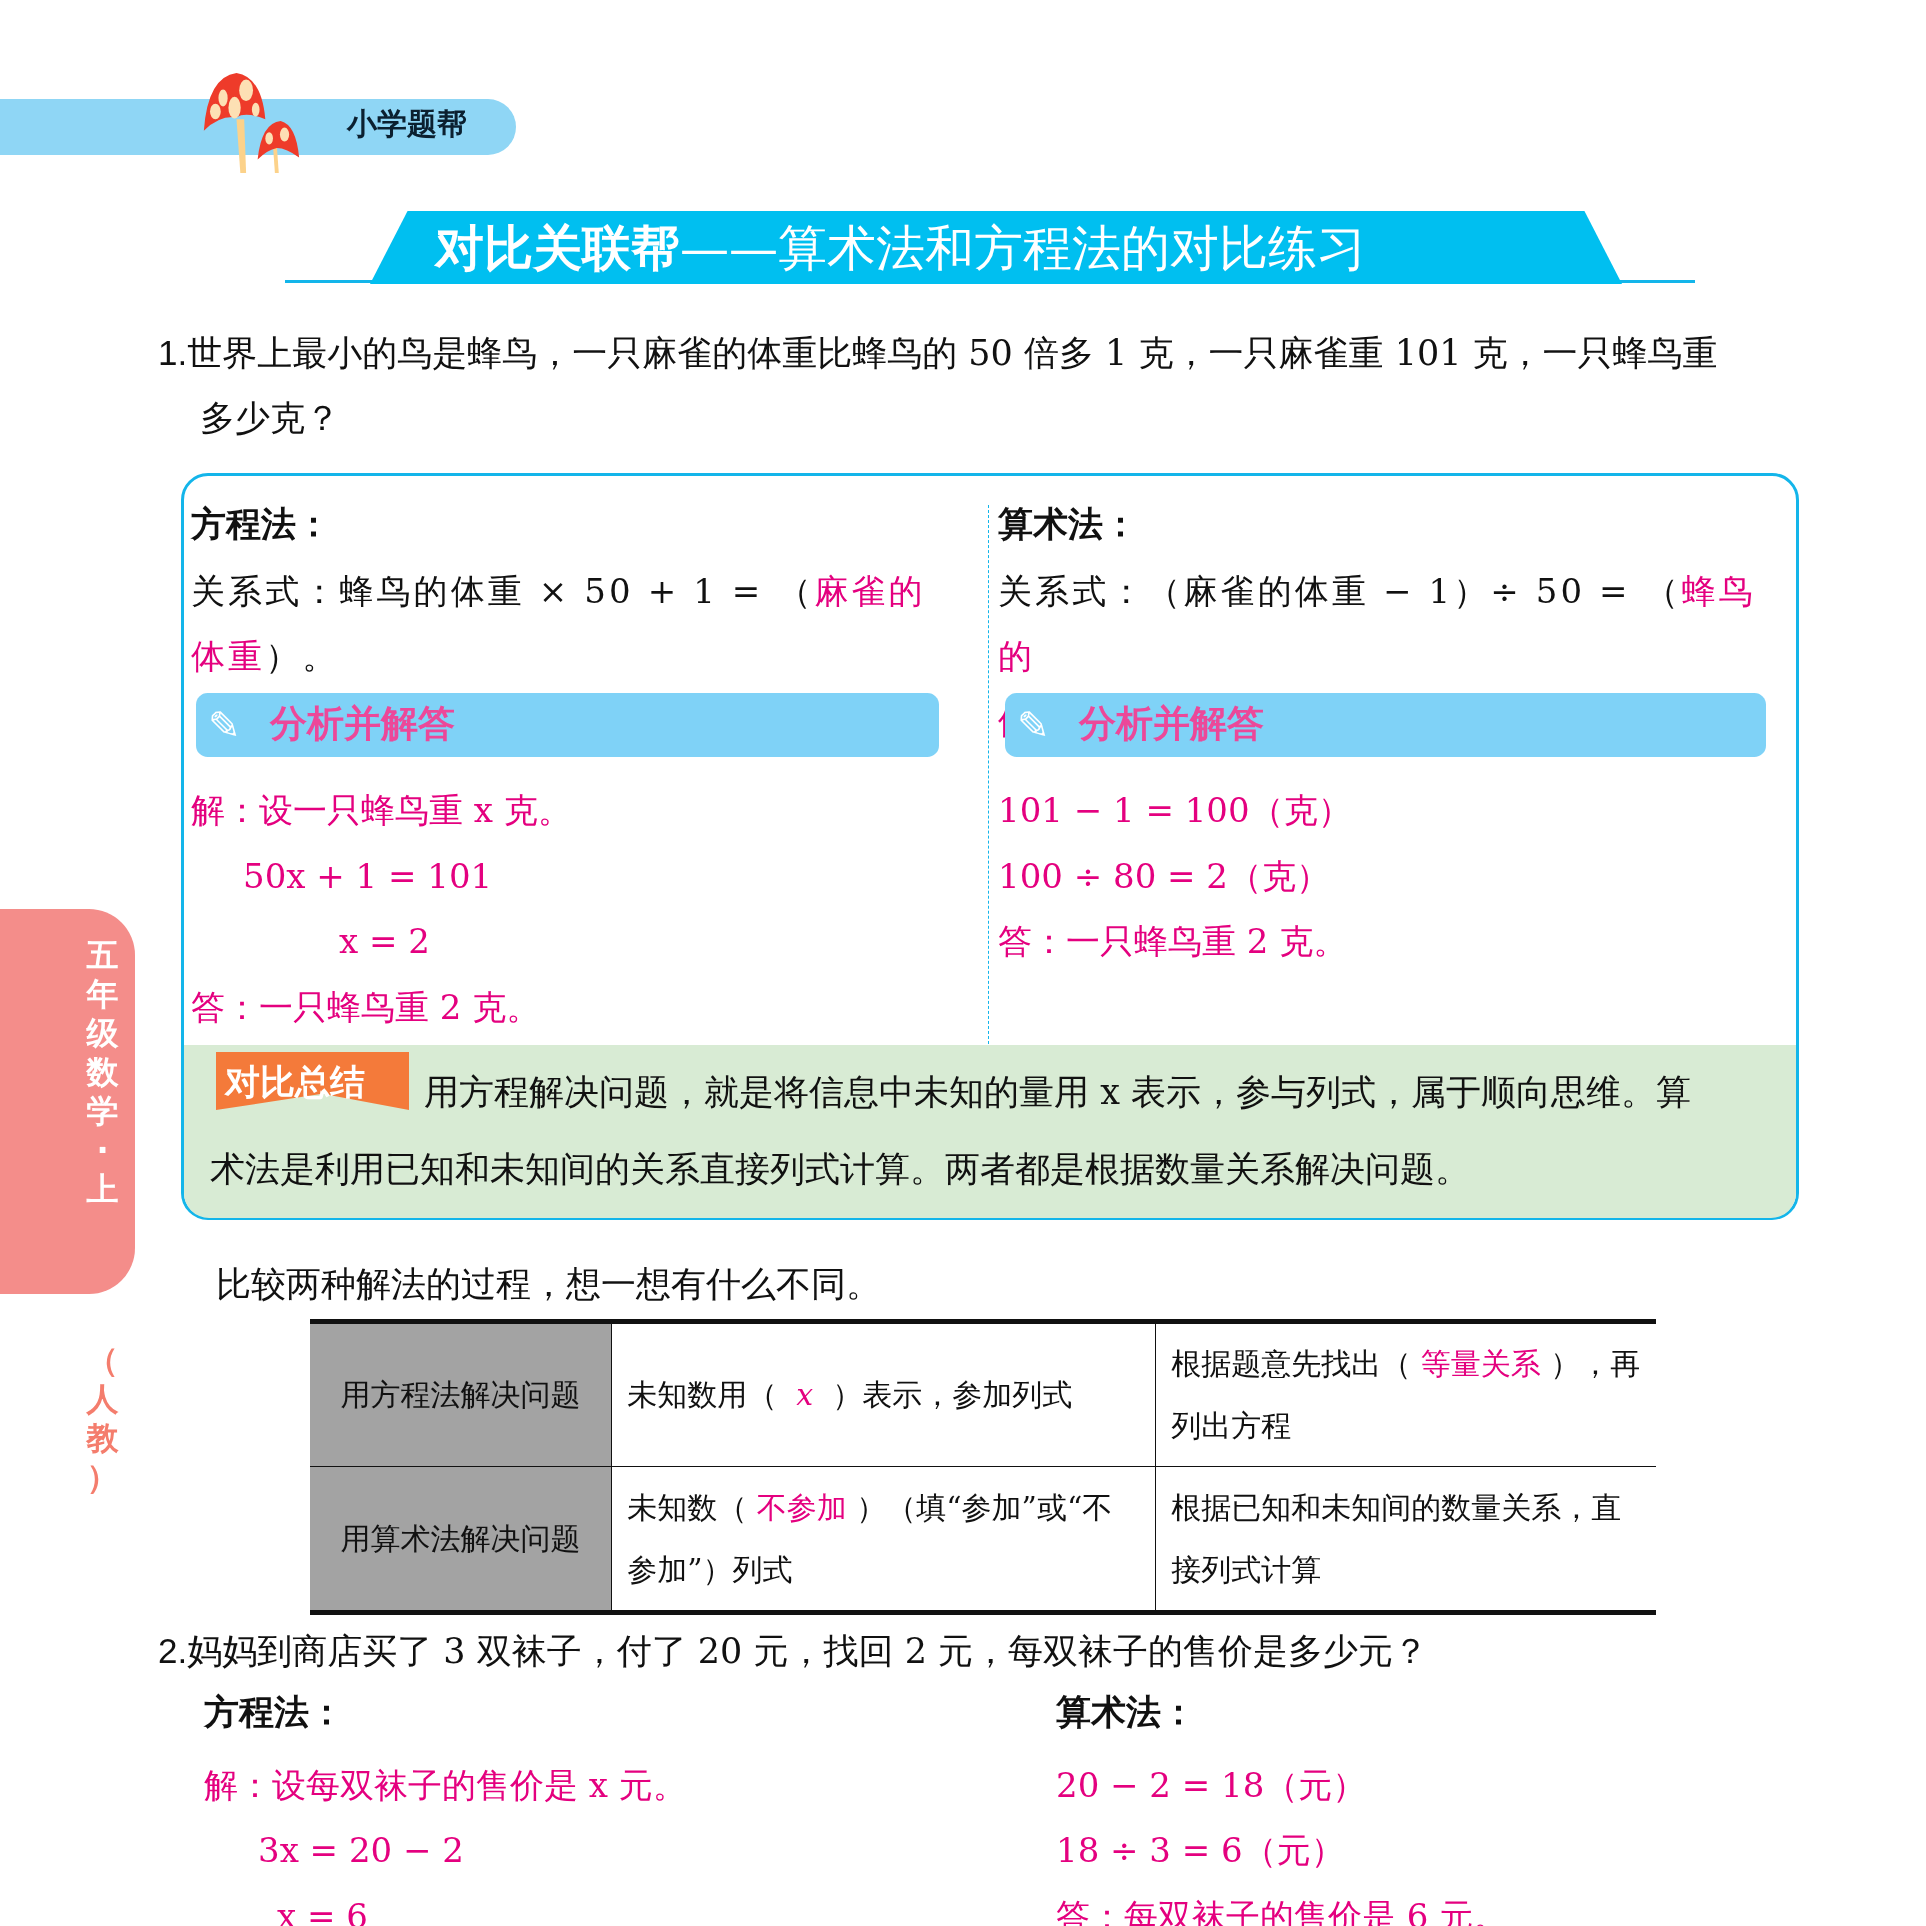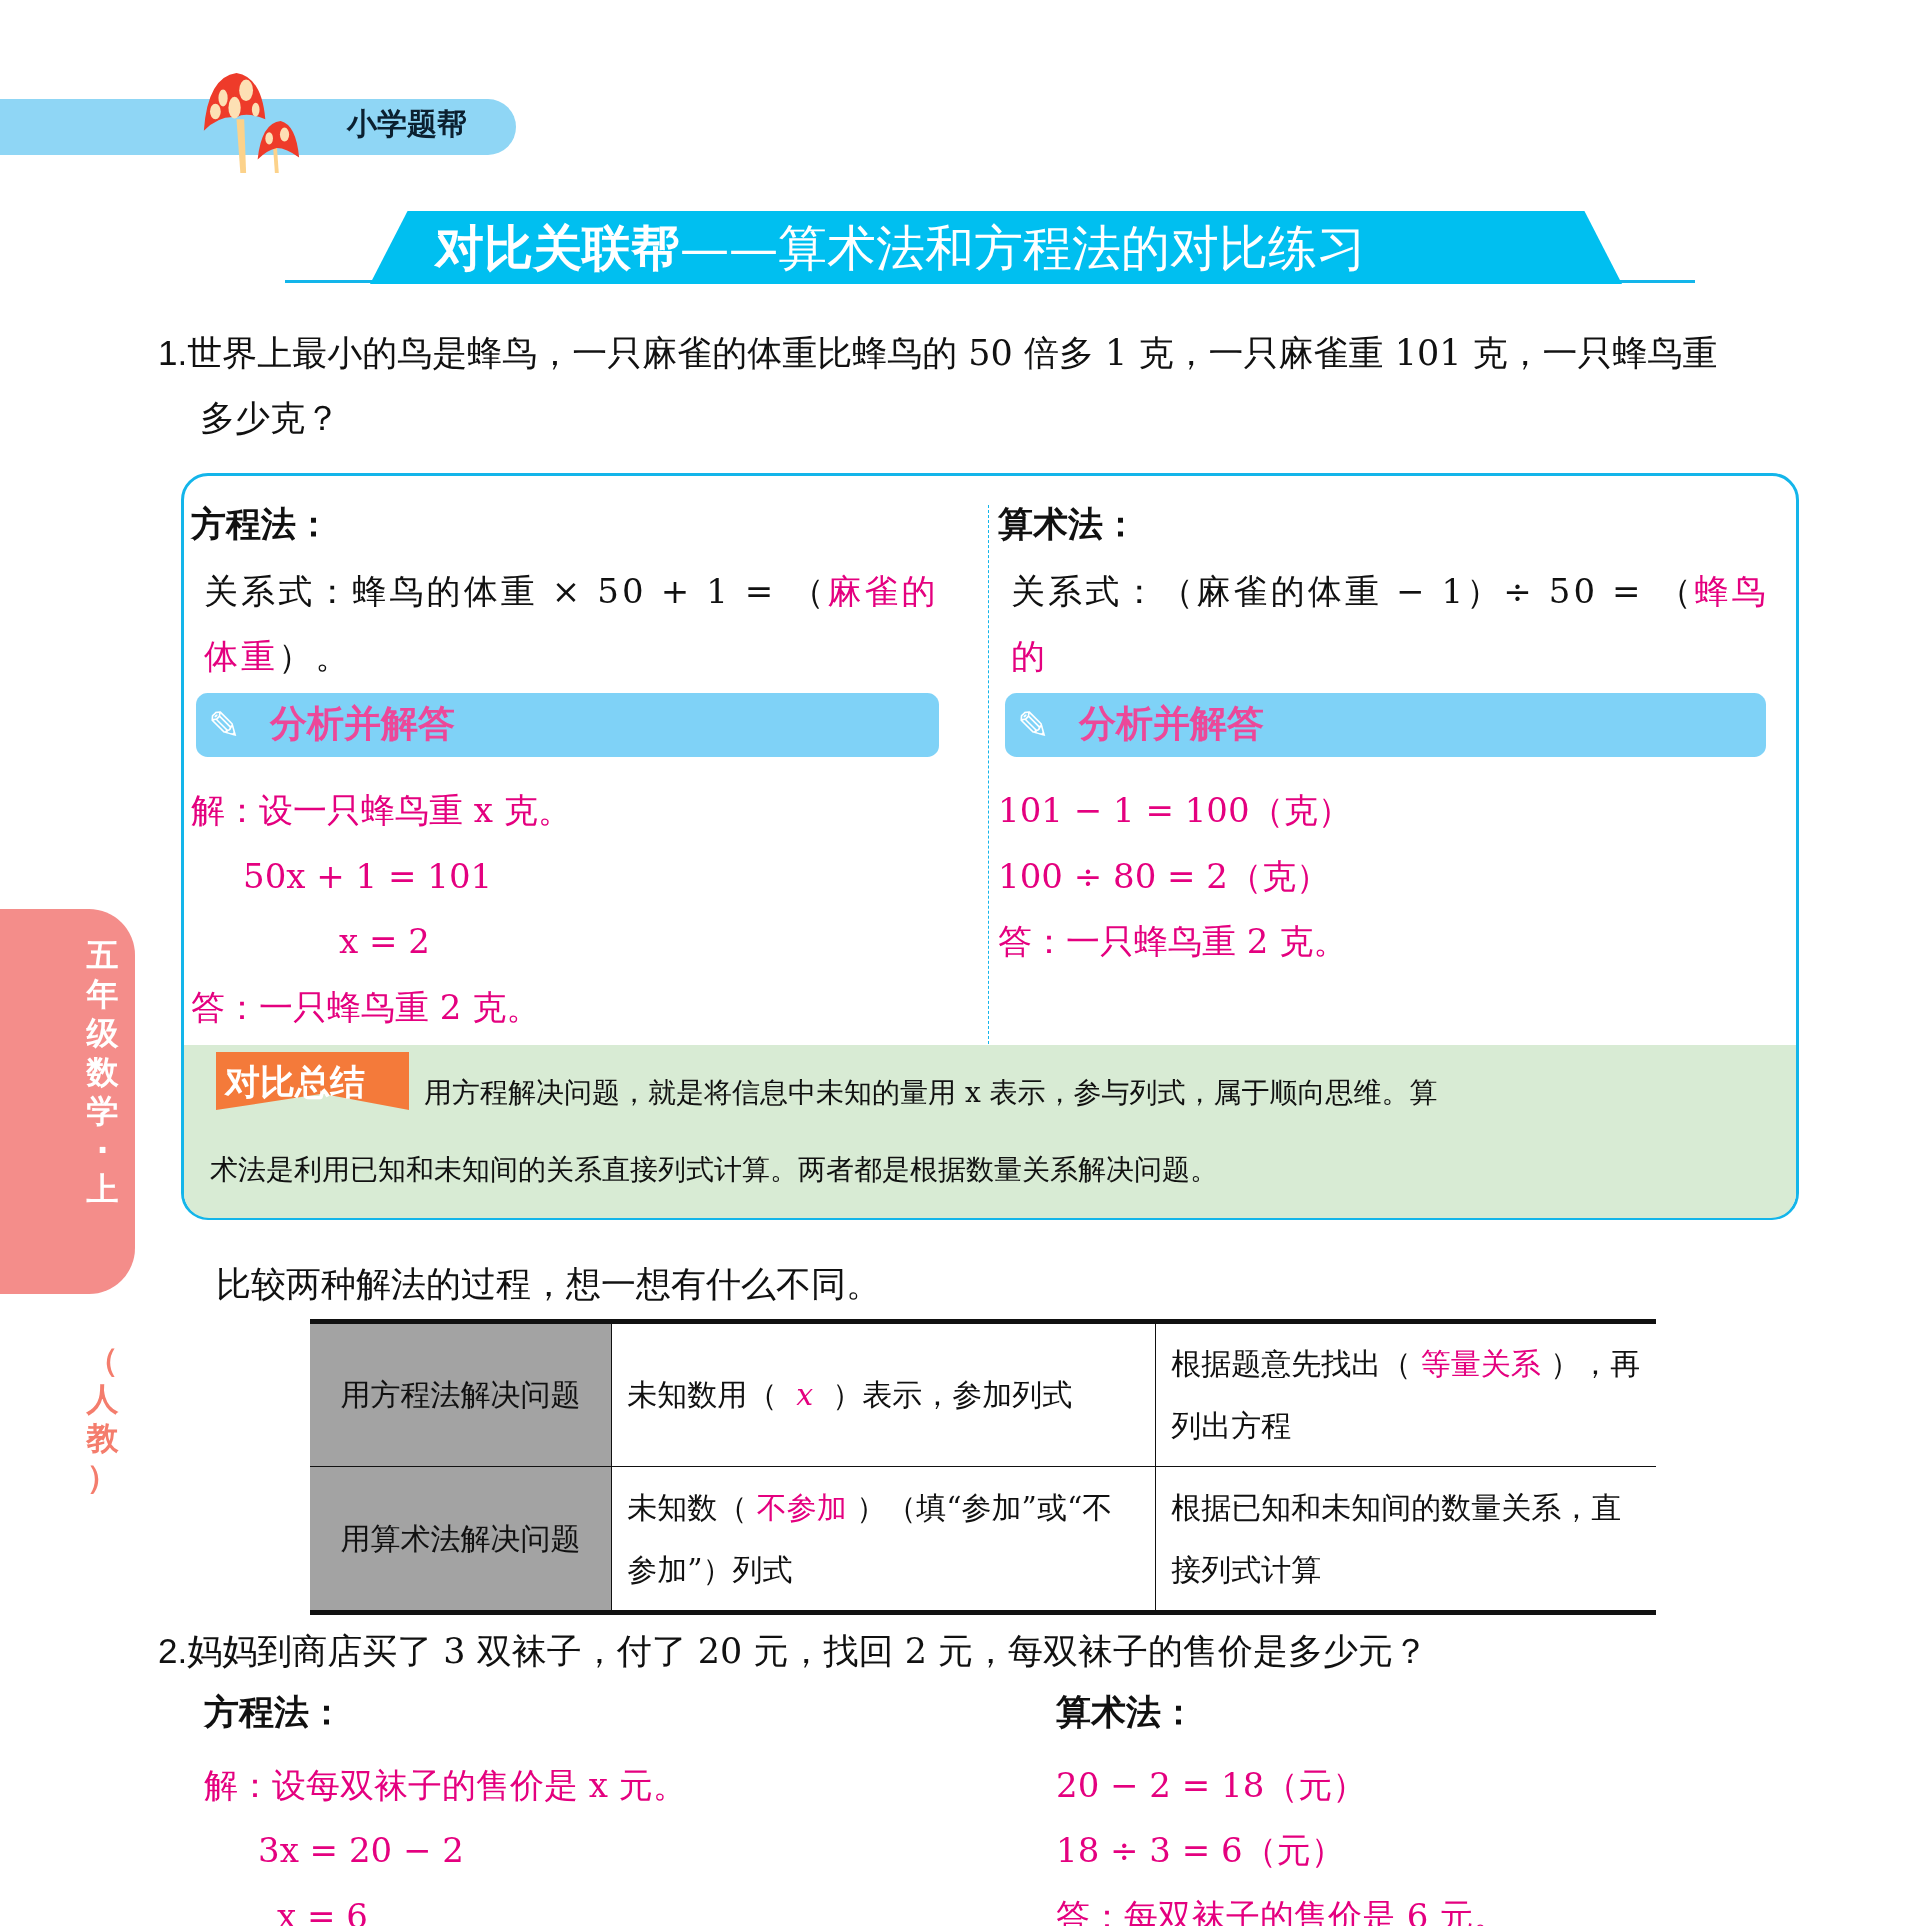--- a/index.html
+++ b/index.html
@@ -22,30 +22,30 @@
   .title-text b { font-family:"DejaVu Sans","Liberation Sans",sans-serif; font-weight:bold; }
 
   .q-text { font-size:35px; line-height:65px; }
   .q-num { font-family:"Liberation Sans",sans-serif; }
 
   
   .box { left:181px; top:473px; width:1618px; height:747px; border:3.1px solid #13b5ea;
          border-radius:27px; background:#fff; overflow:hidden; box-sizing:border-box; }
   .divider { left:988px; top:505px; width:0; height:539px; border-left:1.9px dashed #13b5ea; }
   .col-head { font-size:35px; font-weight:bold; font-family:"DejaVu Sans","Liberation Sans",sans-serif; }
-  .rel { font-size:34px; line-height:65px; letter-spacing:3.1px;margin-left:13px; }
+  .rel { font-size:34px; line-height:65px; letter-spacing:3.1px; }
   .analyze { height:64px; background:#7fd2f7; border-radius:11.6px; }
   .analyze-label { font-size:37px; font-weight:bold; color:#ec4899; font-family:Liberation Serif, serif; }
   .sol { font-size:34px; line-height:65px; white-space:nowrap; }
 
   .summary { left:184px; top:1045px; width:1612px; height:173px; background:#d8ebd4; border-radius:0 0 25px 25px; }
   .tag { left:216px; top:1052px; width:193px; height:58px; background:#f47a3a;
          clip-path:polygon(0 0,100% 0,100% 100%,55% 72%,0 100%); }
   .tag-text { left:225px; top:1059px; font-size:35px; font-weight:bold; color:#fff; font-family:"DejaVu Sans","Liberation Sans",sans-serif;text-align:right; }
-  .sum-text { font-size:28px; line-height:77px; }
+  .sum-text { font-size:35px; line-height:77px; }
 
   
   table.cmp { position:absolute; left:310px; top:1319px; width:1346px; border-collapse:collapse;
               font-size:30px; }
   table.cmp td { border:1.9px solid #111; padding:7.7px 15.4px; vertical-align:middle; line-height:62px; height:127px; }
   table.cmp tr:first-child td { border-top:5.4px solid #111; }
   table.cmp tr:last-child td { border-bottom:5.4px solid #111; }
   table.cmp td:first-child { border-left:none; background:#a3a3a3; text-align:center; width:270px; }
   table.cmp td:last-child { border-right:none; }
 

